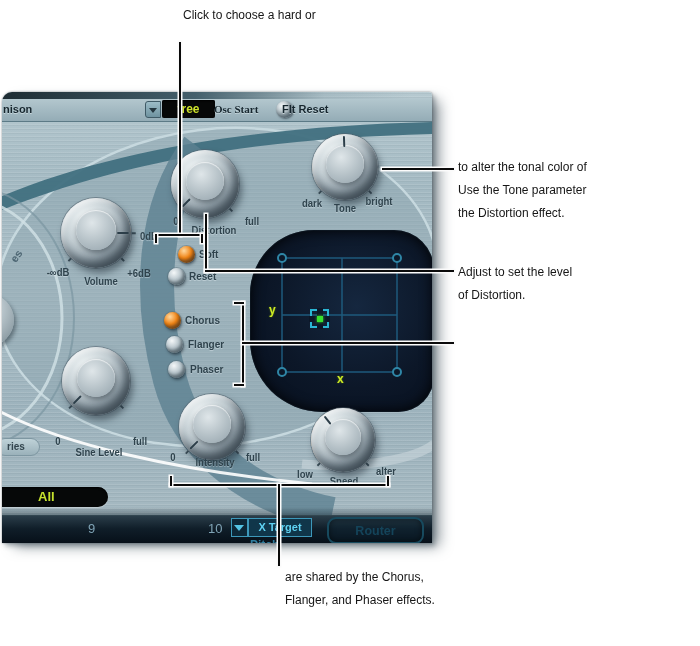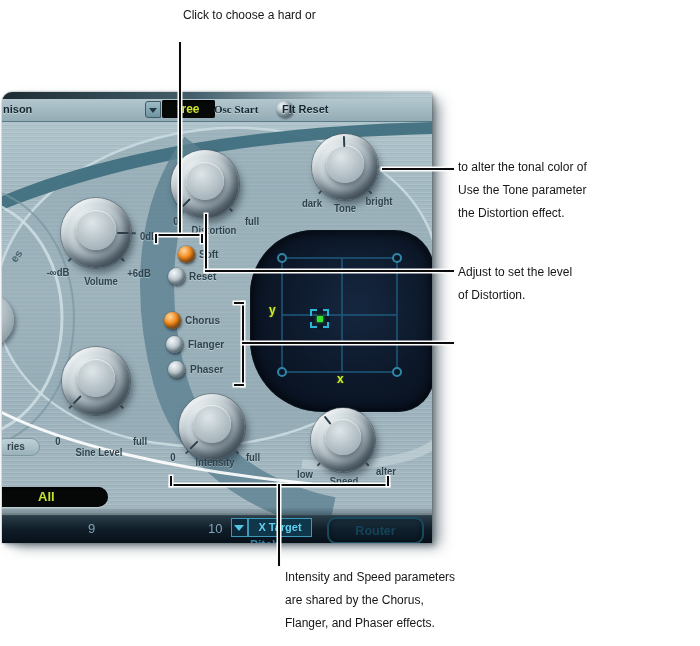--- a/index.html
+++ b/index.html
@@ -294,17 +294,16 @@
   <div class="ann" style="left:458px;top:156px;">
     <span>to alter the tonal color of</span>
     <span>Use the Tone parameter</span>
     <span>the Distortion effect.</span>
   </div>
   <div class="ann" style="left:458px;top:261px;">
     <span>Adjust to set the level</span>
     <span>of Distortion.</span>
   </div>
   <div class="ann" style="left:285px;top:566px;">
-    <span>Intensity and Speed parameters</span>
     <span>are shared by the Chorus,</span>
     <span>Flanger, and Phaser effects.</span>
   </div>
 </div>
 
 </body></html>

